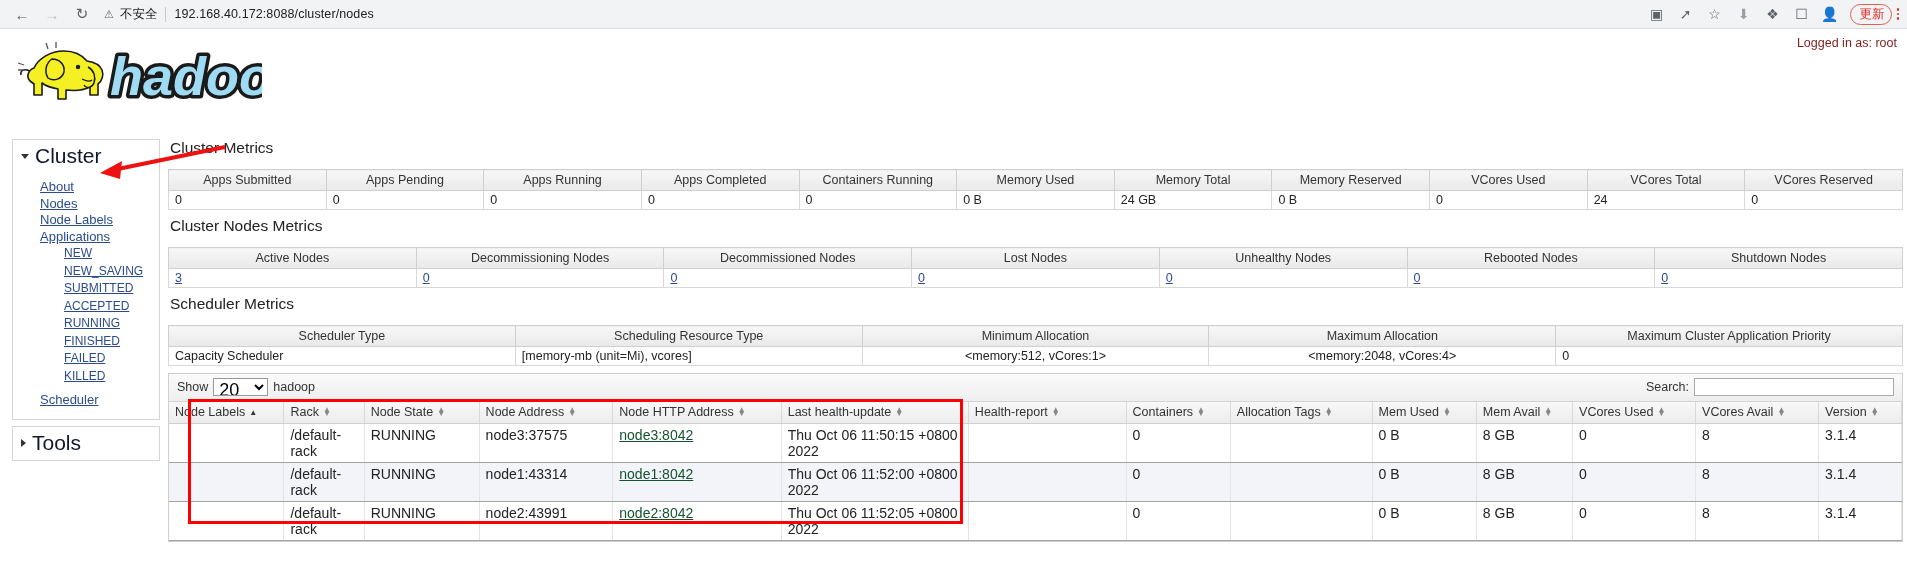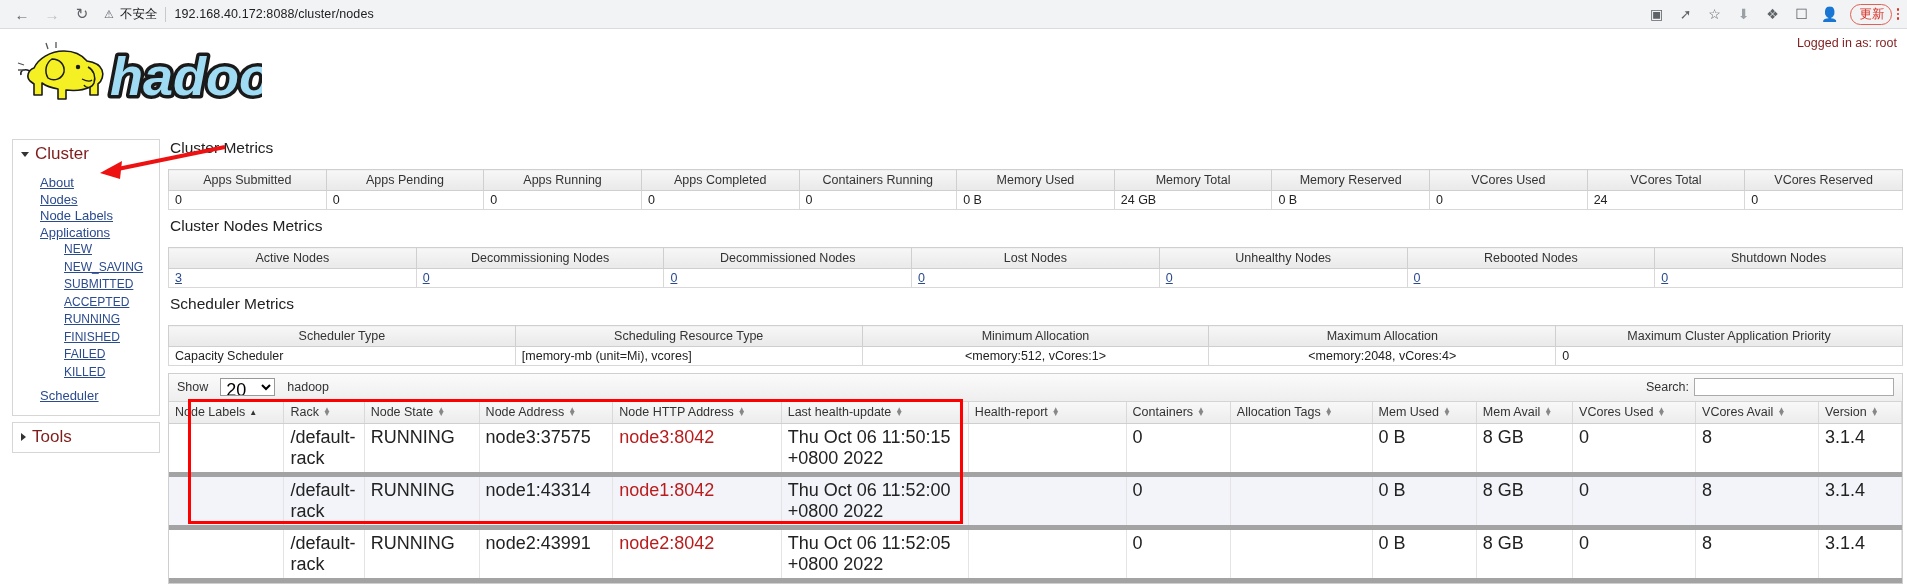--- a/index.html
+++ b/index.html
@@ -98,23 +98,23 @@
   }
 
   
   .sidebar {
     position: absolute;
     left: 12px; top: 110px;
     width: 148px;
   }
   .nav-block { border: 1px solid #d6d6d6; background: #fff; margin-bottom: 6px; }
   .nav-head {
-    font-size: 17px;
+    font-size: 21px;
     padding: 4px 6px 5px 8px;
-    color: #7f1d1d;
+    color: #0f172a;
     display: flex; align-items: center; gap: 6px;
     cursor: pointer;
   }
   .caret-down {
     width: 0; height: 0;
     border-left: 4px solid transparent;
     border-right: 4px solid transparent;
     border-top: 5px solid #333;
     display: inline-block;
   }
@@ -186,21 +186,21 @@
     position: relative;
   }
   .dt-top {
     display: flex; align-items: center; justify-content: space-between;
     background: linear-gradient(to bottom,#fbfbfb,#eeeeee);
     padding: 4px 8px 5px 8px;
     border-bottom: 1px solid #d4d4d4;
     font-size: 12.5px;
     color: #333;
   }
-  .dt-len { display: flex; align-items: center; gap: 12px; }
+  .dt-len { display: flex; align-items: center; gap: 5px; }
   .dt-len select {
     font-size: 18px;
     font-family: "Liberation Sans", sans-serif;
     padding: 0 1px;
     height: 18px;
     border: 1px solid #999;
     background: #fff;
   }
   .dt-filter { display: flex; align-items: center; gap: 5px; }
   .dt-filter input {
@@ -223,30 +223,30 @@
     text-align: left;
     white-space: nowrap;
     cursor: pointer;
     position: relative;
   }
   .sortwrap { display: inline-flex; align-items: center; gap: 4px; }
   .sort-both { display: inline-flex; flex-direction: column; line-height: 4px; color: #888; font-size: 8px; }
   .sort-asc { color: #333; font-size: 8px; }
   table.nodes td {
     border-right: 1px solid #e4e4e4;
-    border-bottom: 5px solid #a3a3a3;
-    font-size: 18px;
+    border-bottom: 1px solid #a3a3a3;
+    font-size: 14px;
     color: #222;
     padding: 3px 6px;
     vertical-align: top;
     word-wrap: break-word;
   }
   table.nodes tr.odd td { background: #ffffff; }
   table.nodes tr.even td { background: #f2f4f9; }
-  table.nodes td a { color: #b91c1c; }
+  table.nodes td a { color: #14532d; text-decoration: underline; }
   .dt-bottom {
     display: flex; align-items: center; justify-content: space-between;
     background: linear-gradient(to bottom,#f3f3f3,#e4e4e4);
     padding: 5px 8px;
     border-top: 1px solid #d4d4d4;
     font-size: 12.5px;
     color: #444;
   }
   .dt-pager { display: flex; align-items: center; gap: 10px; color: #999; }
   .dt-pager .pg { cursor: pointer; }

